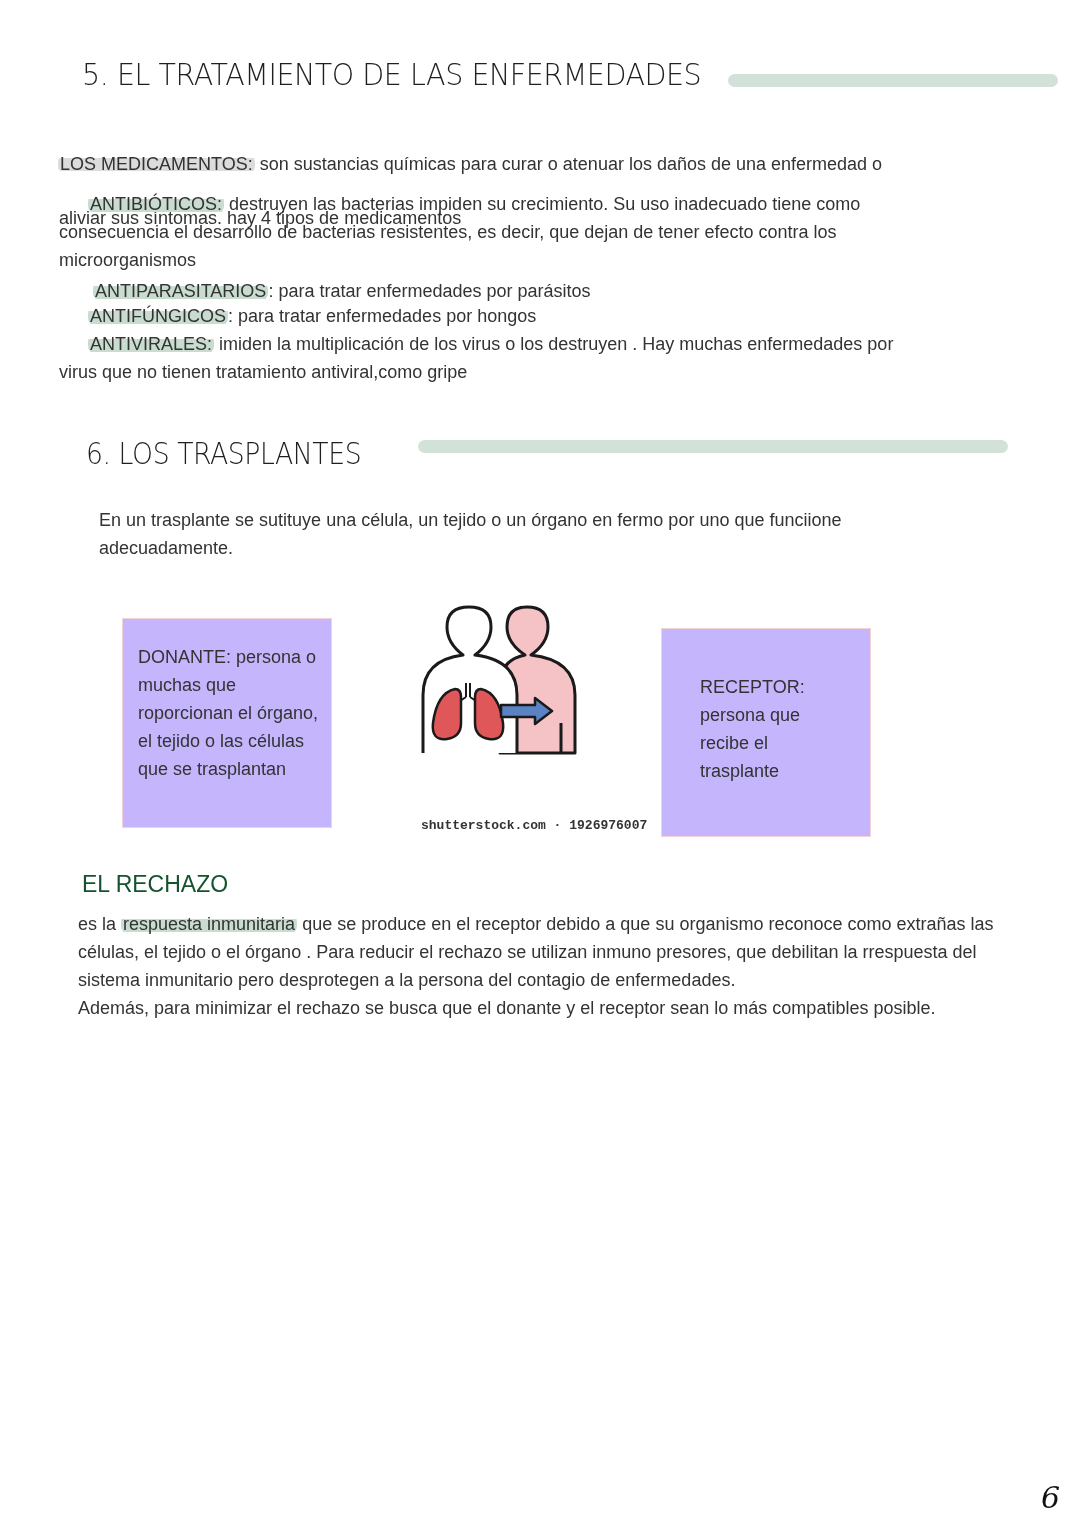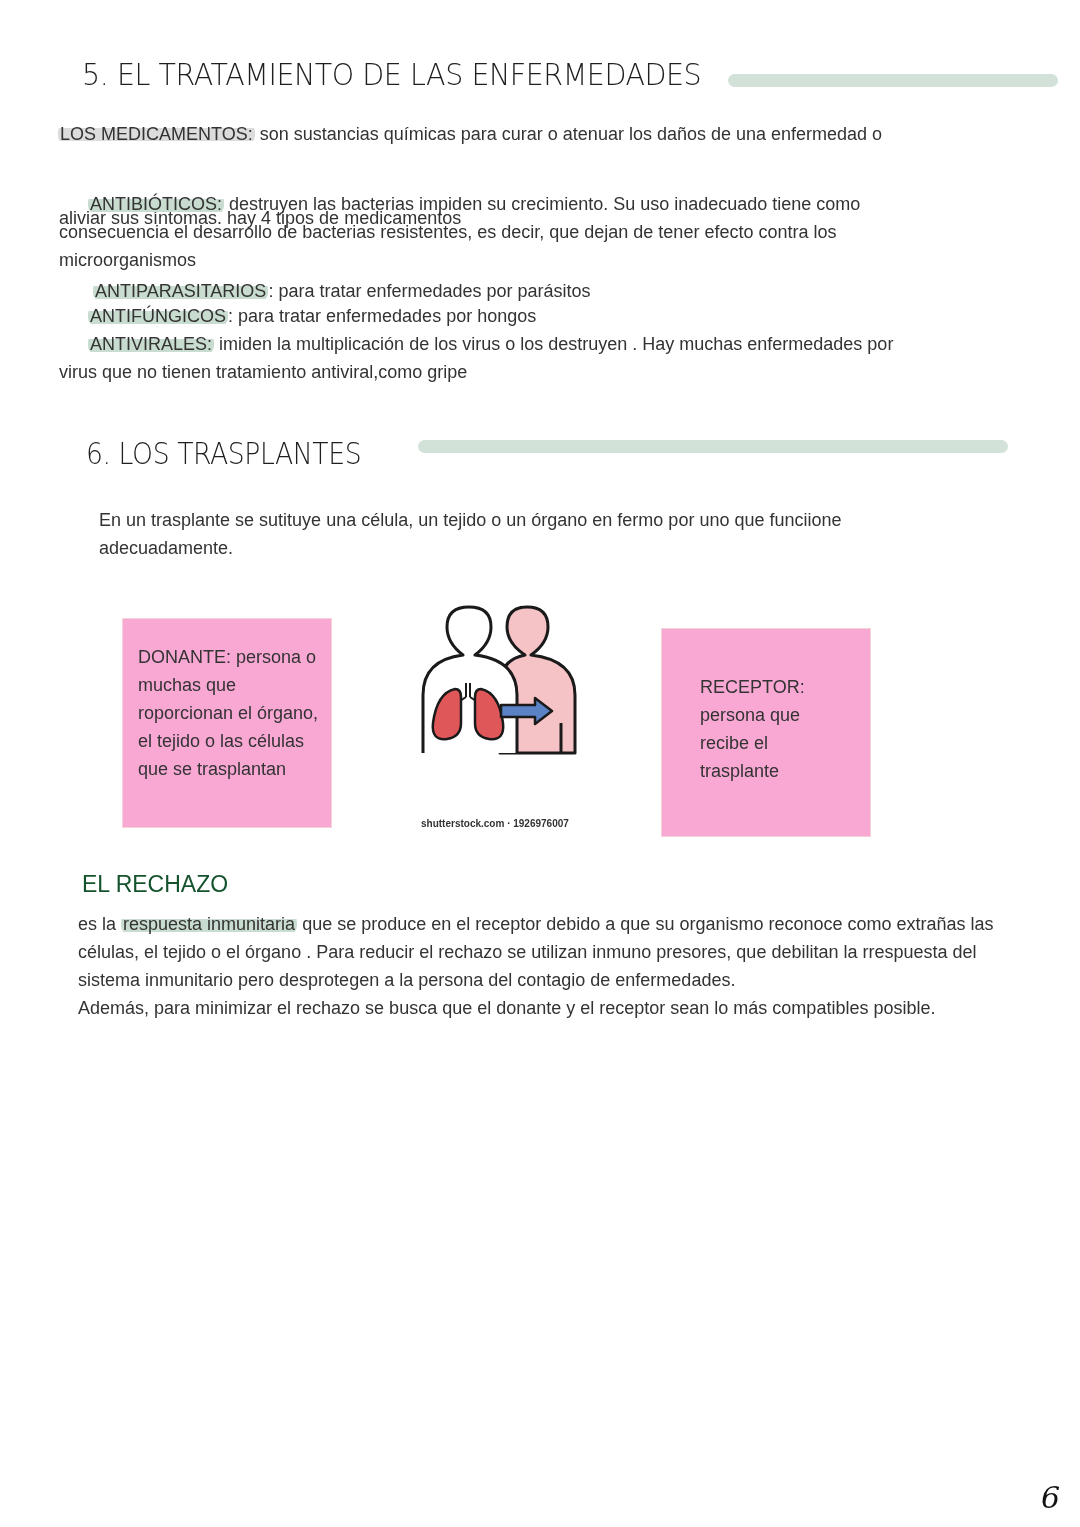--- a/index.html
+++ b/index.html
@@ -4,32 +4,32 @@
 <style>
   html, body { margin:0; padding:0; background:#ffffff; }
   body { width:1080px; height:1527px; position:relative; overflow:hidden;
          font-family:"Liberation Sans", sans-serif; color:#2b2b2b; }
   .abs { position:absolute; }
   .h1 { font-family:"DejaVu Sans", sans-serif; font-weight:200; font-size:31px; letter-spacing:-0.5px; color:#1f1f1f; white-space:nowrap; transform:scaleX(0.92); transform-origin:left center; }
   .bar { background:#d3e2d9; border-radius:8px; height:13px; }
   .txt { font-size:18px; line-height:28px; color:#333; white-space:nowrap; }
   .hl-gray { background:linear-gradient(to bottom, transparent 20%, #dcdcdc 20%, #dcdcdc 85%, transparent 85%); border-radius:8px; padding:0 2px; }
   .hl-green { background:linear-gradient(to bottom, transparent 25%, #c9dcd0 25%, #c9dcd0 90%, transparent 90%); border-radius:8px; padding:0 2px; }
-  .box { background:#f9a8d4; border:1px solid #f3d3d6; }
+  .box { background:#c4b5fd; border:1px solid #f3d3d6; }
   .box .t { font-size:18px; line-height:28px; color:#333; }
   .sub { font-size:23px; color:#14532d; }
   .narrow { font-family:"Liberation Sans Narrow","Liberation Sans", sans-serif; }
 </style>
 </head>
 <body>
 
 <div class="abs h1" style="left:82px; top:56px;">5. EL TRATAMIENTO DE LAS ENFERMEDADES</div>
 <div class="abs bar" style="left:728px; top:74px; width:330px;"></div>
 
-<div class="abs txt" style="left:58px; top:120px;">
+<div class="abs txt" style="left:58px; top:150px;">
   <span class="hl-gray">LOS MEDICAMENTOS:</span><span> son sustancias químicas para curar o atenuar los daños de una enfermedad o</span>
 </div>
 <div class="abs txt" style="left:59px; top:162px;margin-top:42px;">aliviar sus síntomas. hay 4 tipos de medicamentos</div>
 
 <div class="abs txt" style="left:88px; top:190px;">
   <span class="hl-green">ANTIBIÓTICOS:</span><span> destruyen las bacterias impiden su crecimiento. Su uso inadecuado tiene como</span>
 </div>
 <div class="abs txt" style="left:59px; top:218px;">consecuencia el desarrollo de bacterias resistentes, es decir, que dejan de tener efecto contra los</div>
 <div class="abs txt" style="left:59px; top:246px;">microorganismos</div>
 
@@ -72,21 +72,21 @@
     <g>
       <path d="M51 78 L51 92 M55 78 L55 92 M51 92 L42 98 M55 92 L64 98" stroke="#1a1a1a" stroke-width="2" fill="none"></path>
       <path d="M40 84 Q22 88 18 118 Q16 136 32 134 Q46 132 46 118 L46 92 Q46 84 40 84 Z" fill="#e0575a" stroke="#1a1a1a" stroke-width="2.5"></path>
       <path d="M66 84 Q84 88 88 118 Q90 136 74 134 Q60 132 60 118 L60 92 Q60 84 66 84 Z" fill="#e0575a" stroke="#1a1a1a" stroke-width="2.5"></path>
     </g>
     <g>
       <path d="M86 100 L120 100 L120 93 L137 106 L120 119 L120 112 L86 112 Z" fill="#5a82c4" stroke="#1a1a1a" stroke-width="2.5" stroke-linejoin="round"></path>
     </g>
   </svg>
 </div>
-<div class="abs" style="left:421px; top:818px; font-size:10px; color:#333; font-weight:bold; font-family:Liberation Sans, sans-serif;">shutterstock.com · 1926976007</div>
+<div class="abs" style="left:421px; top:818px; font-size:13px; color:#333; font-weight:bold; font-family:Liberation Mono, monospace;">shutterstock.com · 1926976007</div>
 
 <div class="abs box" style="left:661px; top:628px; width:208px; height:207px;">
   <div class="abs t" style="left:38px; top:44px;">
     <div>RECEPTOR:</div>
     <div>persona que</div>
     <div>recibe el</div>
     <div>trasplante</div>
   </div>
 </div>
 

